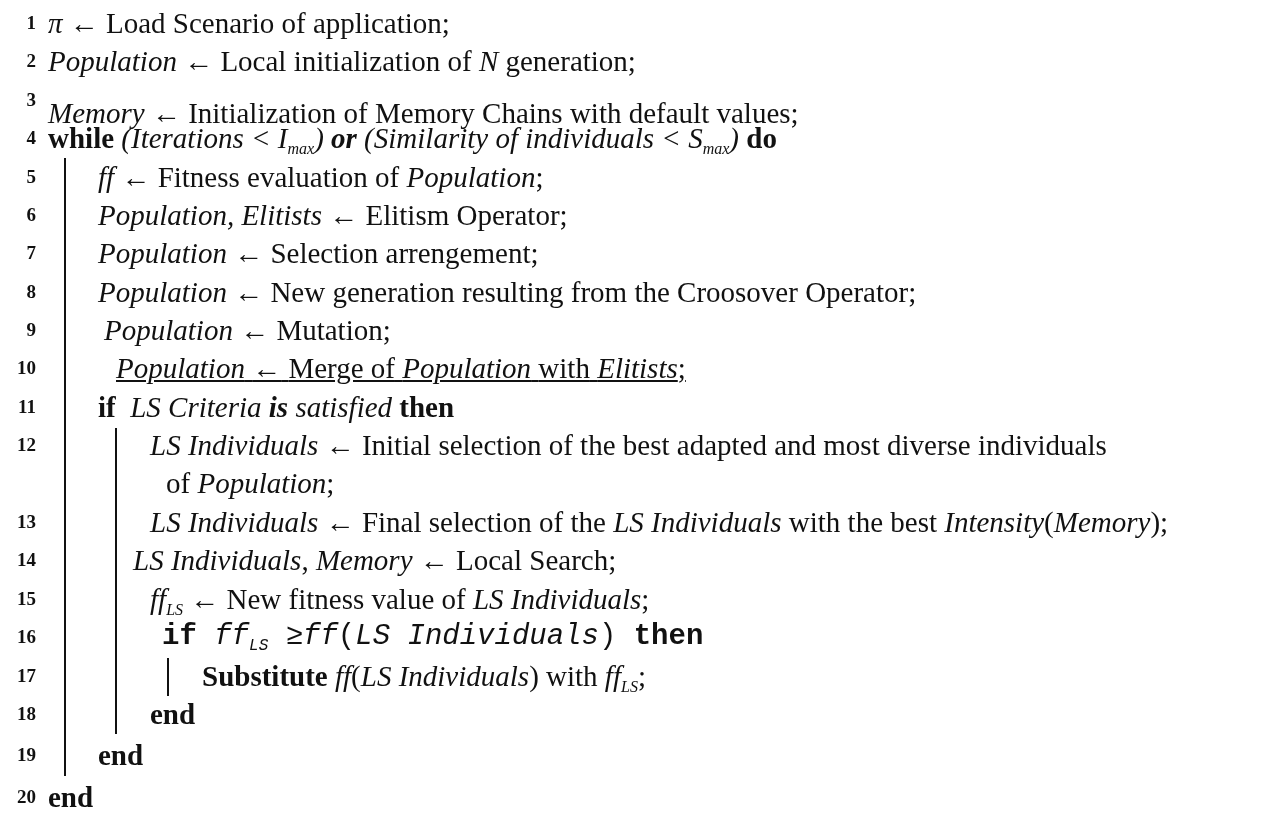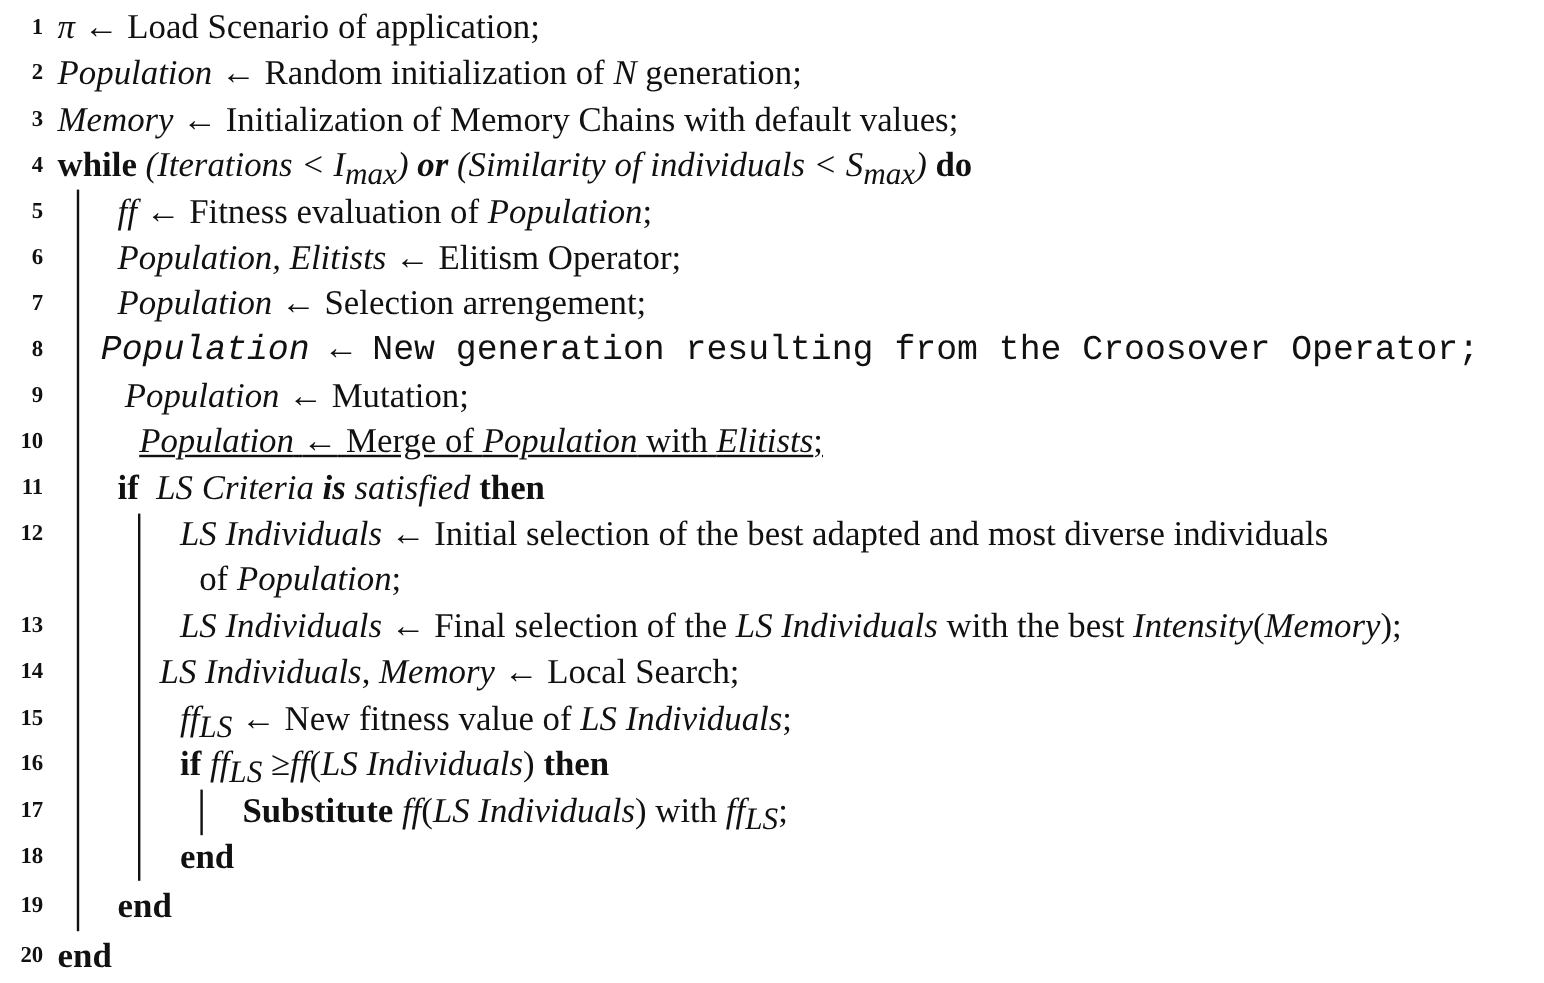--- a/index.html
+++ b/index.html
@@ -4,21 +4,21 @@
 <style>
   html, body { margin:0; padding:0; background:#ffffff; }
   body { width:1287px; height:819px; position:relative; overflow:hidden;
          font-family:"Liberation Serif","DejaVu Serif",serif; color:#111; }
   .line { position:absolute; left:0; height:38px; white-space:nowrap; font-size:29px; line-height:38px; }
   .num { position:absolute; left:0; width:36px; text-align:right; font-size:19px; font-weight:bold; line-height:38px; }
   .code { position:absolute; white-space:nowrap; }
   .i { font-style:italic; }
   .b { font-weight:bold; }
   .bi { font-weight:bold; font-style:italic; }
-  sub { font-size:26px; vertical-align:-6px; line-height:0; }
+  sub { font-size:16px; vertical-align:-6px; line-height:0; }
   .vbar { position:absolute; width:2px; background:#111; }
 </style>
 </head>
 <body>
 
 <div class="vbar" style="left:64px; top:158px; height:618px;"></div>
 <div class="vbar" style="left:115px; top:428px; height:306px;"></div>
 <div class="vbar" style="left:167px; top:658px; height:38px;"></div>
 
 <div class="line" style="top:4px;">
@@ -28,29 +28,29 @@
     <span>←</span>
     <span>Load Scenario of application;</span>
   </span>
 </div>
 
 <div class="line" style="top:42px;">
   <span class="num">2</span>
   <span class="code" style="left:48px;">
     <span class="i">Population</span>
     <span>←</span>
-    <span>Random initialization of</span>
+    <span>Local initialization of</span>
     <span class="i">N</span>
     <span>generation;</span>
   </span>
 </div>
 
 <div class="line" style="top:81px;">
   <span class="num">3</span>
-  <span class="code" style="left:48px;">
+  <span class="code" style="left:48px;margin-top:13px;">
     <span class="i">Memory</span>
     <span>←</span>
     <span>Initialization of Memory Chains with default values;</span>
   </span>
 </div>
 
 <div class="line" style="top:119px;">
   <span class="num">4</span>
   <span class="code" style="left:48px;">
     <span class="b">while</span>
@@ -86,21 +86,21 @@
   <span class="num">7</span>
   <span class="code" style="left:98px;">
     <span class="i">Population</span>
     <span>←</span>
     <span>Selection arrengement;</span>
   </span>
 </div>
 
 <div class="line" style="top:273px;">
   <span class="num">8</span>
-  <span class="code" style="left:84px;font-family:Liberation Mono, monospace;">
+  <span class="code" style="left:98px;">
     <span class="i">Population</span>
     <span>←</span>
     <span>New generation resulting from the Croosover Operator;</span>
   </span>
 </div>
 
 <div class="line" style="top:311px;">
   <span class="num">9</span>
   <span class="code" style="left:104px;">
     <span class="i">Population</span>
@@ -174,21 +174,21 @@
   <span class="code" style="left:150px;">
     <span class="i"><span>ff</span><sub>LS</sub></span>
     <span>←</span>
     <span>New fitness value of</span>
     <span class="i">LS Individuals</span><span>;</span>
   </span>
 </div>
 
 <div class="line" style="top:618px;">
   <span class="num">16</span>
-  <span class="code" style="left:150px;">
+  <span class="code" style="left:162px;font-family:Liberation Mono, monospace;">
     <span class="b">if</span>
     <span class="i"><span>ff</span><sub>LS</sub></span>
     <span>≥</span><span class="i">ff</span><span>(</span><span class="i">LS Individuals</span><span>)</span>
     <span class="b">then</span>
   </span>
 </div>
 
 <div class="line" style="top:657px;">
   <span class="num">17</span>
   <span class="code" style="left:202px;">

